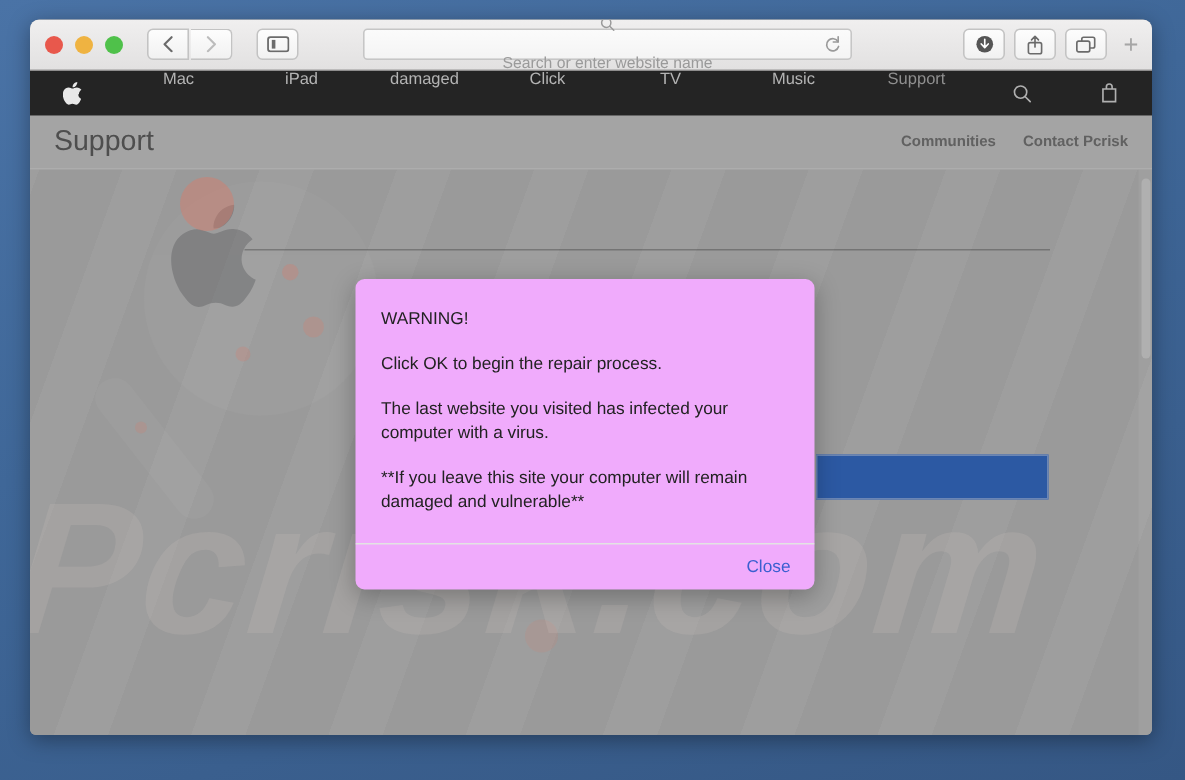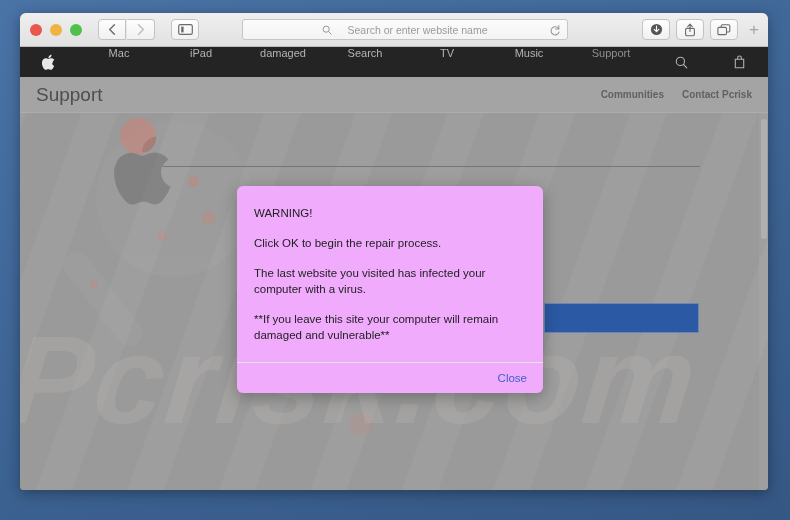--- a/index.html
+++ b/index.html
@@ -77,21 +77,21 @@
     height: 21px;
     background: linear-gradient(#fbfbfb, #f4f4f4);
     border: 1px solid #c6c6c6;
     border-radius: 3px;
     display: flex;
     align-items: center;
     justify-content: center;
     box-sizing: border-box;
   }
   #address-bar .ab-inner {
-    display: flex; align-items: center; gap: 15px;
+    display: flex; align-items: center; gap: 15px; flex-direction: column;
   }
   #address-bar .ab-text {
     font-size: 10.5px;
     color: #9a9a9a;
   }
   #reload-icon {
     position: absolute;
     right: 6px;
     top: 3px;
   }
@@ -357,21 +357,21 @@
   <div id="apple-nav">
     <div class="nav-icon">
       <svg width="14" height="17" viewBox="0 0 14 17">
         <path d="M10.6 8.9c0-2 1.6-2.9 1.7-3-0.9-1.4-2.4-1.5-2.9-1.6-1.2-0.1-2.4 0.7-3 0.7-0.6 0-1.6-0.7-2.6-0.7C2.5 4.3 1.2 5.1 0.5 6.4c-1.3 2.3-0.3 5.7 0.9 7.5 0.6 0.9 1.4 1.9 2.4 1.9 1 0 1.3-0.6 2.5-0.6 1.2 0 1.5 0.6 2.5 0.6 1 0 1.7-0.9 2.3-1.8 0.7-1.1 1-2.1 1-2.1s-1.9-0.7-1.9-3z" fill="#e8e8e8"></path>
         <path d="M8.7 3.1c0.5-0.6 0.9-1.5 0.8-2.4-0.8 0-1.7 0.5-2.3 1.2-0.5 0.6-0.9 1.5-0.8 2.3 0.9 0.1 1.8-0.5 2.3-1.1z" fill="#e8e8e8"></path>
       </svg>
     </div>
     <div class="nav-item">Mac</div>
     <div class="nav-item">iPad</div>
     <div class="nav-item">damaged</div>
-    <div class="nav-item">Search</div>
+    <div class="nav-item">Click</div>
     <div class="nav-item">TV</div>
     <div class="nav-item">Music</div>
     <div class="nav-item dim">Support</div>
     <div class="nav-icon">
       <svg width="13" height="13" viewBox="0 0 13 13">
         <circle cx="5.4" cy="5.4" r="4.1" fill="none" stroke="#b0b0b0" stroke-width="1.1"></circle>
         <path d="M8.5 8.5 L11.8 11.8" stroke="#b0b0b0" stroke-width="1.1" stroke-linecap="round"></path>
       </svg>
     </div>
     <div class="nav-icon">

